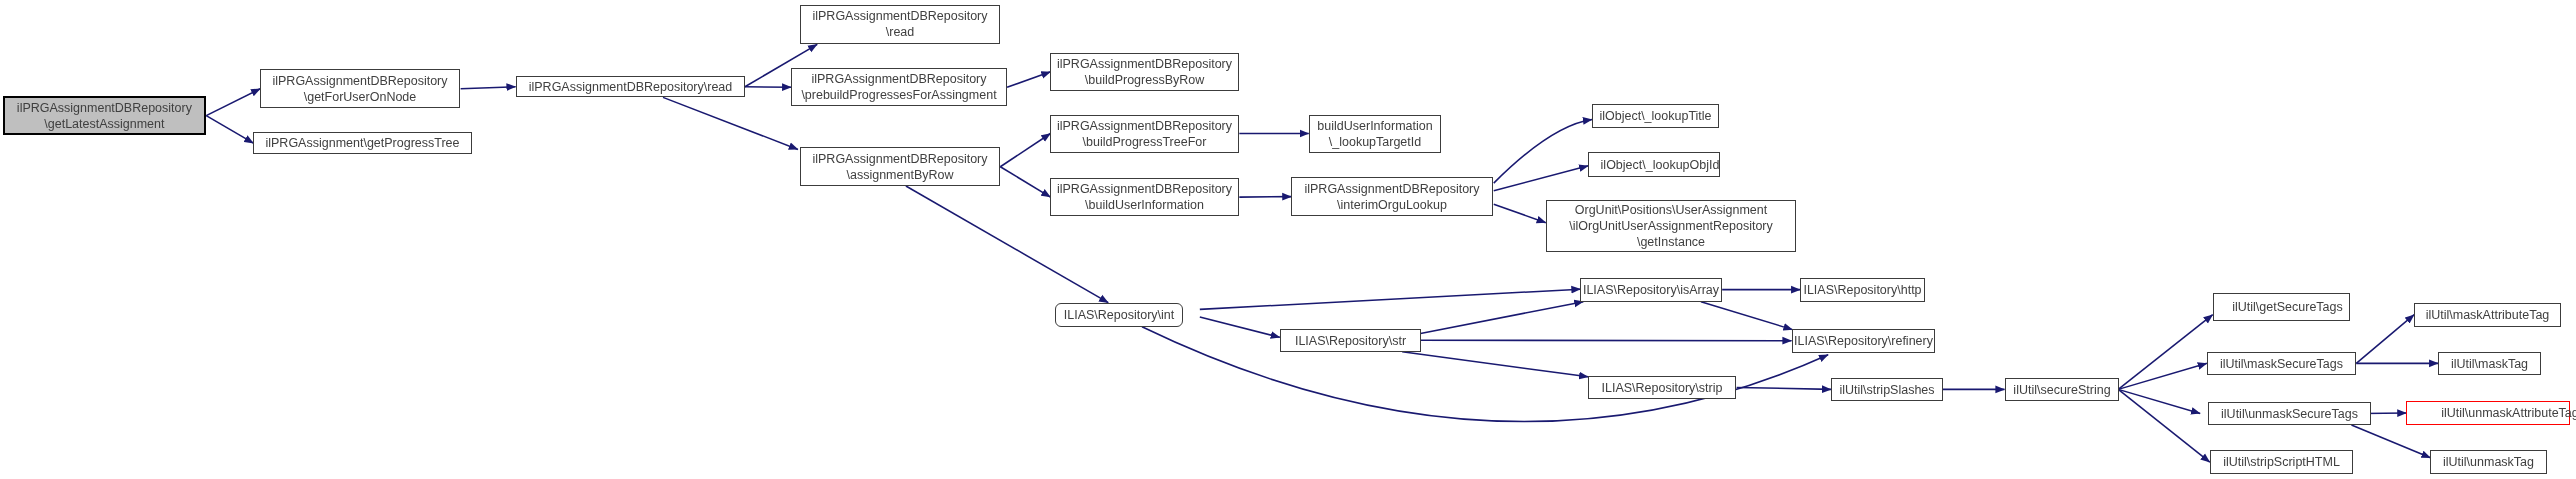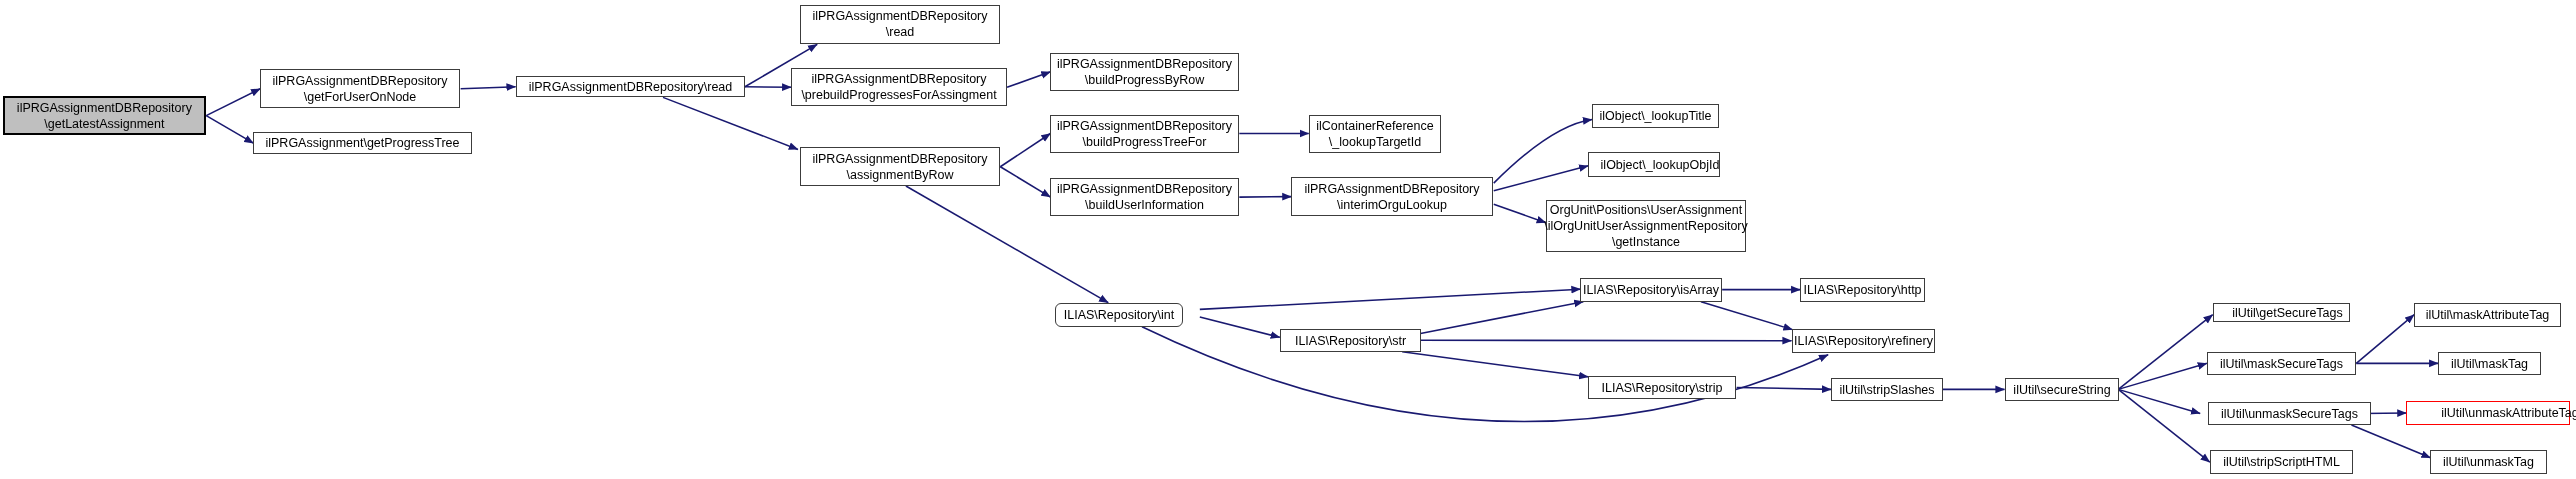--- a/index.html
+++ b/index.html
@@ -21,21 +21,21 @@
     box-sizing: border-box;
     background: #ffffff;
     border: 1.4px solid #3c3c3c;
     display: flex;
     flex-direction: column;
     justify-content: center;
     align-items: center;
     text-align: center;
     font-size: 12.5px;
     line-height: 16px;
-    color: #000000;
+    color: #404040;
     white-space: nowrap;
     z-index: 1;
     cursor: pointer;
   }
   .node.current {
     background: #bfbfbf;
     border: 2.4px solid #000000;
   }
   .node.highlight {
     border: 1.9px solid #ff0000;
@@ -125,37 +125,37 @@
         <div class="node-line">\buildProgressTreeFor</div>
       </div>
       <div class="node" style="left: 1050px; top: 178px; width: 189px; height: 38px;">
         <div class="node-line">ilPRGAssignmentDBRepository</div>
         <div class="node-line">\buildUserInformation</div>
       </div>
       <div class="node" style="left: 1055px; top: 303px; width: 128px; height: 24px; border-radius: 6px;">
         <div class="node-line">ILIAS\Repository\int</div>
       </div>
       <div class="node" style="left: 1309px; top: 115px; width: 132px; height: 38px;">
-        <div class="node-line">ilContainerReference</div>
+        <div class="node-line">buildUserInformation</div>
         <div class="node-line">\_lookupTargetId</div>
       </div>
       <div class="node" style="left: 1291px; top: 177px; width: 202px; height: 39px;">
         <div class="node-line">ilPRGAssignmentDBRepository</div>
         <div class="node-line">\interimOrguLookup</div>
       </div>
       <div class="node" style="left: 1280px; top: 329px; width: 141px; height: 23px;">
         <div class="node-line">ILIAS\Repository\str</div>
       </div>
       <div class="node" style="left: 1592px; top: 104px; width: 127px; height: 24px;">
         <div class="node-line">ilObject\_lookupTitle</div>
       </div>
       <div class="node" style="left: 1588px; top: 152px; width: 132px; height: 25px; padding-left: 12px;">
         <div class="node-line">ilObject\_lookupObjId</div>
       </div>
-      <div class="node" style="left: 1546px; top: 200px; width: 200px; height: 52px;">
+      <div class="node" style="left: 1546px; top: 200px; width: 250px; height: 52px;">
         <div class="node-line">OrgUnit\Positions\UserAssignment</div>
         <div class="node-line">\ilOrgUnitUserAssignmentRepository</div>
         <div class="node-line">\getInstance</div>
       </div>
       <div class="node" style="left: 1580px; top: 278px; width: 142px; height: 24px;">
         <div class="node-line">ILIAS\Repository\isArray</div>
       </div>
       <div class="node" style="left: 1588px; top: 376px; width: 148px; height: 23px;">
         <div class="node-line">ILIAS\Repository\strip</div>
       </div>
@@ -164,21 +164,21 @@
       </div>
       <div class="node" style="left: 1792px; top: 329px; width: 143px; height: 24px;">
         <div class="node-line">ILIAS\Repository\refinery</div>
       </div>
       <div class="node" style="left: 1831px; top: 378px; width: 112px; height: 23px;">
         <div class="node-line">ilUtil\stripSlashes</div>
       </div>
       <div class="node" style="left: 2005px; top: 378px; width: 114px; height: 23px;">
         <div class="node-line">ilUtil\secureString</div>
       </div>
-      <div class="node" style="left: 2213px; top: 303px; width: 137px; height: 19px; padding-left: 12px;">
+      <div class="node" style="left: 2213px; top: 293px; width: 137px; height: 28px; padding-left: 12px;">
         <div class="node-line">ilUtil\getSecureTags</div>
       </div>
       <div class="node" style="left: 2207px; top: 352px; width: 149px; height: 23px;">
         <div class="node-line">ilUtil\maskSecureTags</div>
       </div>
       <div class="node" style="left: 2200px; top: 402px; width: 163px; height: 23px; margin-left: 8px;">
         <div class="node-line">ilUtil\unmaskSecureTags</div>
       </div>
       <div class="node" style="left: 2210px; top: 450px; width: 143px; height: 24px;">
         <div class="node-line">ilUtil\stripScriptHTML</div>

